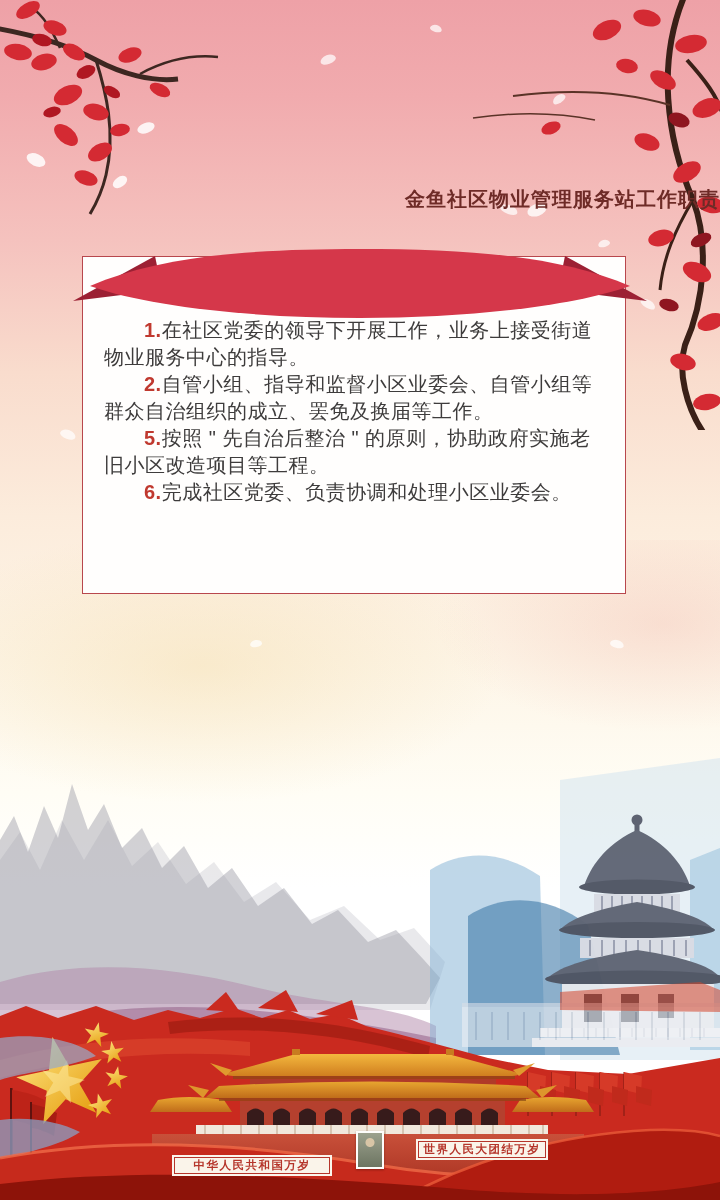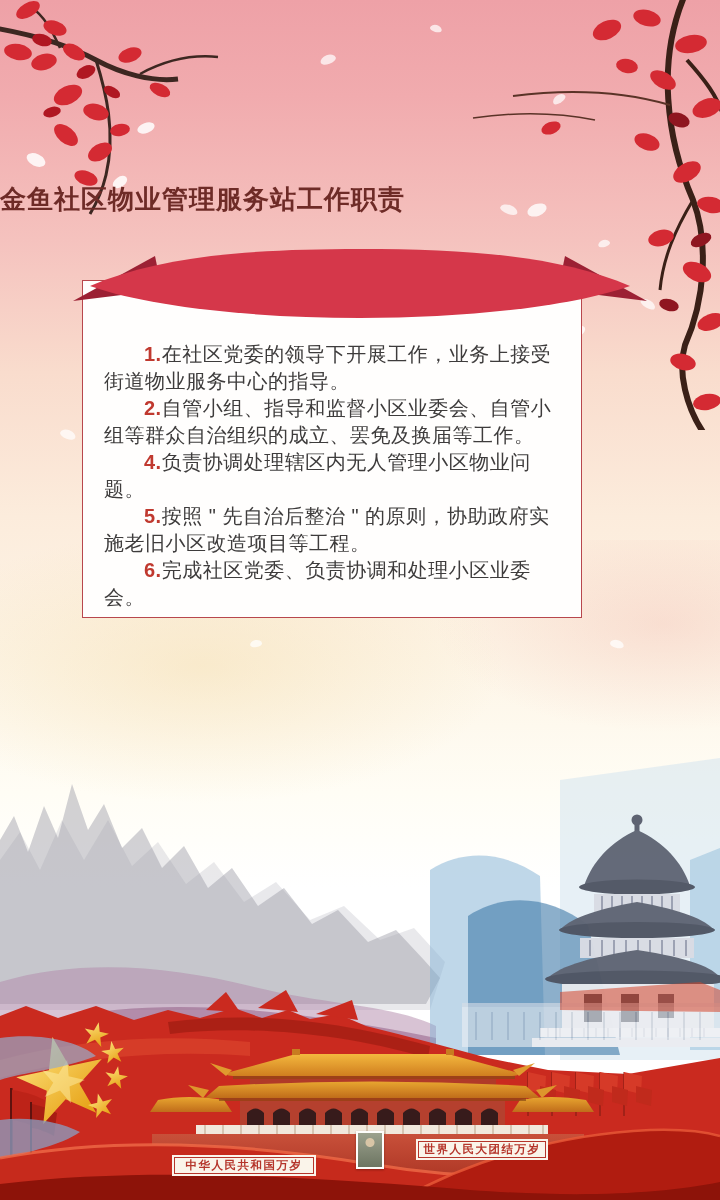--- a/index.html
+++ b/index.html
@@ -3,35 +3,35 @@
 <meta charset="utf-8">
 <style>
   html,body{margin:0;padding:0;}
   body{font-family:"Liberation Sans","DejaVu Sans",sans-serif;}
   .page{position:relative;width:720px;height:1200px;overflow:hidden;
     background:linear-gradient(180deg,#eea1a7 0%,#f1abae 8%,#f5c2be 20%,#f9dccd 31%,#fcecdc 43%,#fdf5e7 55%,#fffdf5 66%,#ffffff 74%,#ffffff 100%);}
   .warm-tint{position:absolute;left:0;top:540px;width:720px;height:280px;pointer-events:none;
     background:radial-gradient(60% 70% at 28% 45%, rgba(244,220,170,.45), rgba(244,220,170,0) 70%),
                radial-gradient(45% 55% at 92% 30%, rgba(240,175,165,.30), rgba(240,175,165,0) 70%);}
   .title{position:absolute;left:0;top:181px;width:720px;height:36px;line-height:36px;
-    text-align:left;font-size:26px;font-weight:bold;color:#6e2b27;letter-spacing:1px;}
-  .panel{position:absolute;left:82px;top:280px;width:500px;height:338px;
+    text-align:right;font-size:20px;font-weight:bold;color:#6e2b27;letter-spacing:1px;}
+  .panel{position:absolute;left:82px;top:256px;width:544px;height:338px;
     background:#fffefd;border:1px solid #b8474d;box-sizing:border-box;
     padding:60px 20px 0 21px;}
   .panel p{margin:0;text-indent:2em;font-size:20px;line-height:27px;color:#3e3c3c;letter-spacing:.5px;}
   .panel .num{color:#c0392f;font-weight:bold;}
   .ribbon{position:absolute;left:65px;top:244px;width:590px;height:80px;}
   .petal{position:absolute;background:rgba(255,255,255,.72);
     border-radius:50% 50% 50% 50%/60% 60% 40% 40%;}
   .scene{position:absolute;left:0;top:720px;width:720px;height:480px;}
   .plaque{position:absolute;height:21px;box-sizing:border-box;
     background:#faf4ea;border:2px solid #fbf5ec;box-shadow:inset 0 0 0 1px #b5352b;
     color:#b5352b;font-weight:bold;font-size:11.5px;line-height:17px;letter-spacing:1.5px;
     text-align:center;white-space:nowrap;overflow:hidden;}
-  .plaque-left{left:172px;top:1155px;width:144px;}
+  .plaque-left{left:172px;top:1155px;width:160px;}
   .plaque-right{left:416px;top:1139px;width:132px;}
   .portrait{position:absolute;left:356px;top:1131px;width:28px;height:38px;background:#fdfdfb;
     padding:2px;box-sizing:border-box;box-shadow:0 1px 2px rgba(60,10,5,.4);}
   .portrait .inner{width:100%;height:100%;
     background:radial-gradient(circle at 50% 28%, #d8c5a6 0 4px, rgba(216,197,166,0) 5px),
                linear-gradient(#9ba18d,#6d7562);}
   .plum{position:absolute;}
 </style>
 </head>
 <body>
@@ -130,21 +130,20 @@
       <ellipse cx="122" cy="332" rx="9" ry="5" transform="rotate(-30 122 332)"></ellipse>
       <ellipse cx="62" cy="382" rx="10" ry="6" transform="rotate(15 62 382)"></ellipse>
     </g>
   </svg>
 
   <div class="title">金鱼社区物业管理服务站工作职责</div>
 
   <div class="panel">
     <p><span class="num">1.</span><span>在社区党委的领导下开展工作，业务上接受街道物业服务中心的指导。</span></p>
     <p><span class="num">2.</span><span>自管小组、指导和监督小区业委会、自管小组等群众自治组织的成立、罢免及换届等工作。</span></p>
-    <p><span class="num">4.</span><span>负责协调处理辖区内无人管理小区物业问题。</span></p>
     <p><span class="num">5.</span><span>按照 " 先自治后整治 " 的原则，协助政府实施老旧小区改造项目等工程。</span></p>
     <p><span class="num">6.</span><span>完成社区党委、负责协调和处理小区业委会。</span></p>
   </div>
 
   <svg class="ribbon" viewBox="0 0 590 80">
     <path d="M 8,57 L 90,12 L 97,46 Z" fill="#9c2134"></path>
     <path d="M 582,57 L 500,12 L 493,46 Z" fill="#9c2134"></path>
     <path d="M 25,42 C 95,12 185,5 295,5 C 405,5 495,12 565,42
              C 505,63 400,74 295,74 C 190,74 85,63 25,42 Z" fill="#d5374a"></path>
   </svg>

